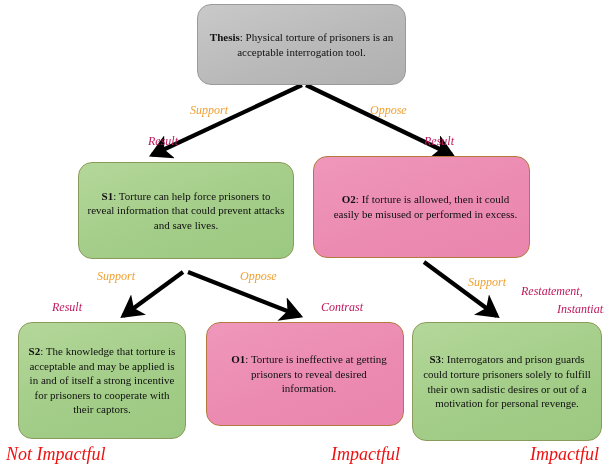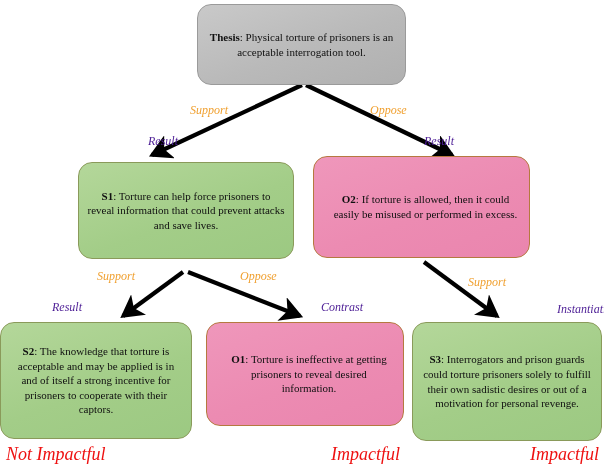--- a/index.html
+++ b/index.html
@@ -54,21 +54,21 @@
   .node .txt { display: block; }
 
   .edge-label {
     position: absolute;
     font-style: italic;
     font-size: 12px;
     white-space: nowrap;
     line-height: 1.15;
   }
   .lbl-rel { color: #f0a030; }
-  .lbl-disc { color: #4c1d95; }
+  .lbl-disc { color: #be185d; }
   .lbl-impact { color: #ee1111; font-size: 18px; }
 </style>
 </head>
 <body>
 
 <div id="canvas">
 
   <svg class="edges" viewBox="0 0 604 470">
     <defs>
       <marker id="ah" markerWidth="6" markerHeight="6" refX="4.6" refY="3" orient="auto" markerUnits="strokeWidth">
@@ -95,21 +95,21 @@
       <b>S1</b><span>: Torture can help force prisoners to reveal information that could prevent attacks and save lives.</span>
     </span>
   </div>
 
   <div class="node node-pink" style="left:313px; top:156px; width:217px; height:102px;">
     <span class="txt">
       <b>O2</b><span>: If torture is allowed, then it could easily be misused or performed in excess.</span>
     </span>
   </div>
 
-  <div class="node node-green" style="left:0; top:322px; width:192px; height:117px;">
+  <div class="node node-green" style="left:18px; top:322px; width:168px; height:117px;">
     <span class="txt">
       <b>S2</b><span>: The knowledge that torture is acceptable and may be applied is in and of itself a strong incentive for prisoners to cooperate with their captors.</span>
     </span>
   </div>
 
   <div class="node node-pink" style="left:206px; top:322px; width:198px; height:104px;">
     <span class="txt">
       <b>O1</b><span>: Torture is ineffective at getting prisoners to reveal desired information.</span>
     </span>
   </div>
@@ -124,19 +124,20 @@
   <div class="edge-label lbl-rel" style="left:370px; top:104px;">Oppose</div>
   <div class="edge-label lbl-disc" style="left:148px; top:135px;">Result</div>
   <div class="edge-label lbl-disc" style="left:424px; top:135px;">Result</div>
 
   <div class="edge-label lbl-rel" style="left:97px; top:270px;">Support</div>
   <div class="edge-label lbl-rel" style="left:240px; top:270px;">Oppose</div>
   <div class="edge-label lbl-disc" style="left:52px; top:301px;">Result</div>
   <div class="edge-label lbl-disc" style="left:321px; top:301px;font-family:Liberation Serif, serif;">Contrast</div>
 
   <div class="edge-label lbl-rel" style="left:468px; top:276px;">Support</div>
+  <div class="edge-label lbl-disc" style="left:521px; top:285px;">Restatement,</div>
   <div class="edge-label lbl-disc" style="left:521px; top:303px;margin-left:36px;">Instantiation</div>
 
   <div class="edge-label lbl-impact" style="left:6px; top:444px;">Not Impactful</div>
   <div class="edge-label lbl-impact" style="left:331px; top:444px;">Impactful</div>
   <div class="edge-label lbl-impact" style="left:530px; top:444px;">Impactful</div>
 
 </div>
 
 </body></html>

